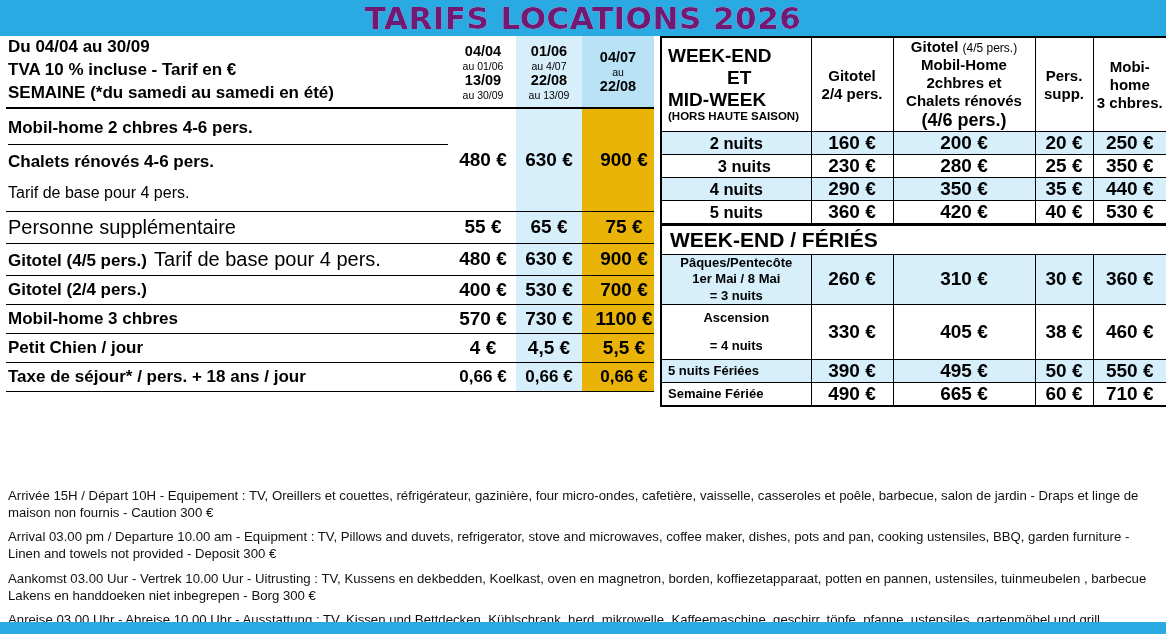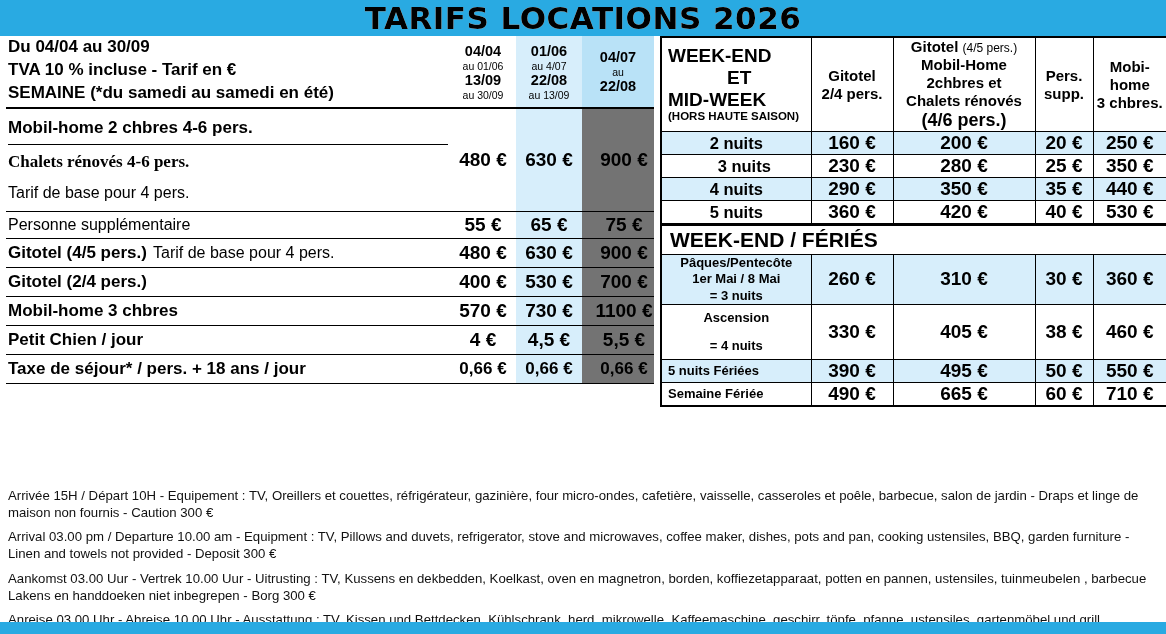--- a/index.html
+++ b/index.html
@@ -12,21 +12,21 @@
   }
   .page{position:relative;width:1166px;height:634px;box-sizing:border-box;}
 
   
   .title-bar{
     height:36px;
     background:#29aae2;
     display:flex;align-items:center;justify-content:center;
   }
   .title-bar .title{
-    color:#000000;
+    color:#701a75;
     font-family:"DejaVu Sans", sans-serif;
     font-weight:bold;
     font-size:31px;
     letter-spacing:0.5px;
     -webkit-text-stroke:0px;
     text-shadow:0 0 0 #fff;
   }
 
   
   .main{
@@ -55,32 +55,32 @@
     text-align:center;font-size:13px;line-height:1.15;padding:3px 0;
   }
   .period .big{font-size:14.5px;font-weight:bold;display:block;}
   .period .small{font-size:10.5px;display:block;}
   .period.alt{background:#d7eefb;}
   .period.alt2{background:#b9e2f7;}
 
   .row-sep td{border-bottom:1.6px solid #000;}
   .rowtext{font-size:17px;padding:4px 2px;}
   .rowtext.b{font-weight:bold;}
-  .rowtext.light{font-weight:normal;font-size:16px;}
+  .rowtext.light{font-weight:normal;font-size:20px;}
   .price{
     text-align:center;font-size:19px;font-weight:bold;
   }
   .price.c1{background:#ffffff;}
   .price.c2{background:#d7eefb;}
-  .price.c3{background:#737373;padding-left:12px;}
+  .price.c3{background:#eab308;padding-left:12px;}
   .price.small{font-size:17px;}
 
   .merged-label{font-size:17px;line-height:1.6;padding:2px 2px;}
   .merged-label .l1{font-weight:bold;display:block;padding:3px 0;}
-  .merged-label .l2{font-weight:bold;display:block;padding:3px 0;border-top:1.6px solid #000;font-family:Liberation Serif, serif;}
+  .merged-label .l2{font-weight:bold;display:block;padding:3px 0;border-top:1.6px solid #000;}
   .merged-label .l3{display:block;padding:2px 0 3px 0;font-size:16px;}
 
   .note{
     font-size:13px;text-align:right;padding:3px 4px 0 0;
   }
 
   
   .tbl-right{table-layout:fixed;border:2px solid #000;}
   .tbl-right td{border:1px solid #000;}
   .cr1{width:150px;}

